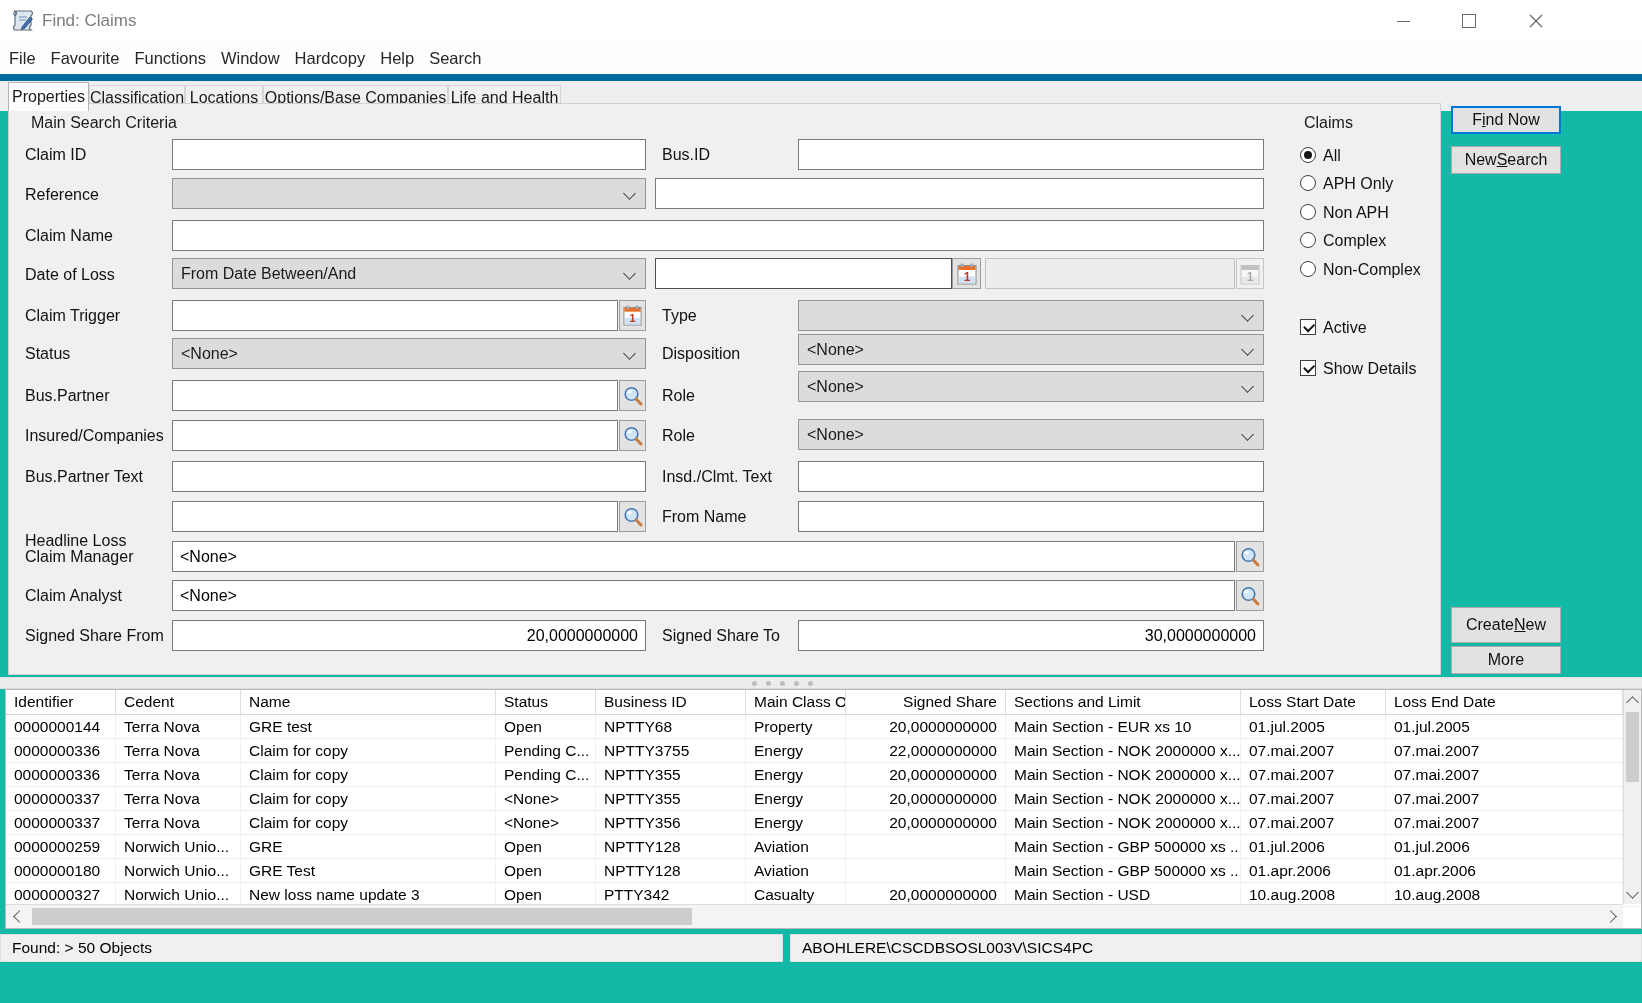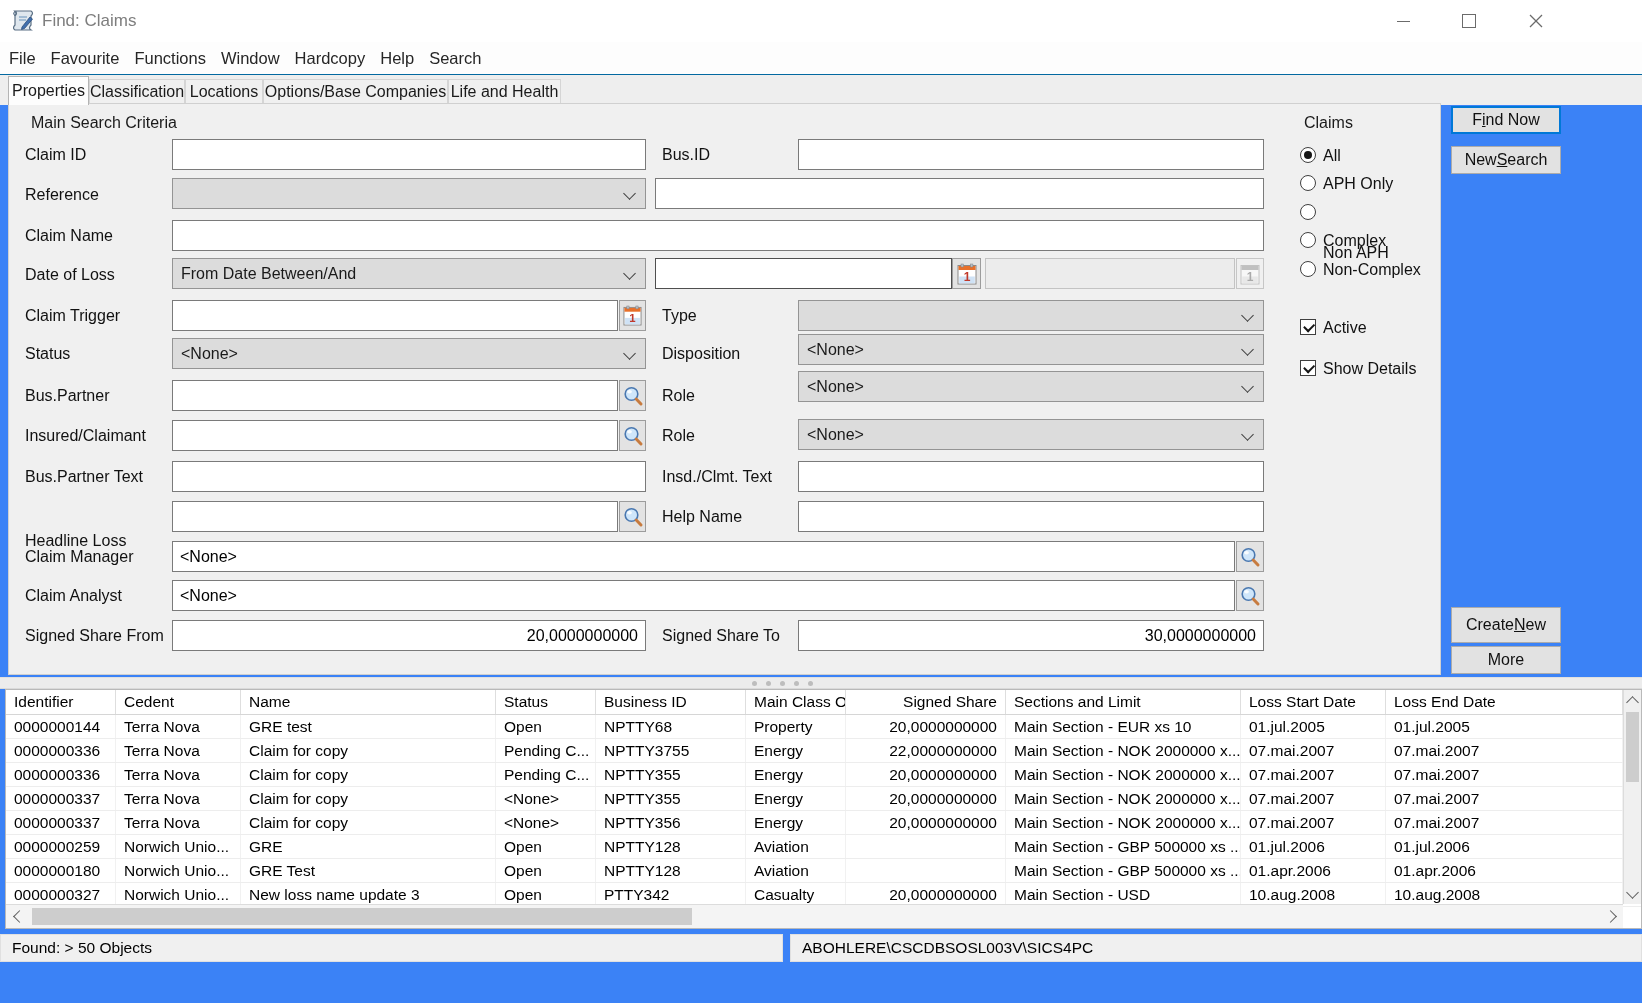--- a/index.html
+++ b/index.html
@@ -1,28 +1,28 @@
 <!DOCTYPE html>
 <html><head>
 <meta charset="utf-8">
 <style>
   html,body{margin:0;padding:0;background:#e8e8e8;font-family:"Liberation Sans","DejaVu Sans",sans-serif;}
-  #window{position:relative;width:1642px;height:1003px;background:#3b82f6;overflow:hidden;color:#1a1a1a;}
+  #window{position:relative;width:1642px;height:1003px;background:#14b8a6;overflow:hidden;color:#1a1a1a;}
   .abs{position:absolute;}
   
   .titlebar{position:absolute;left:0;top:0;width:1642px;height:42px;background:#ffffff;}
   .title-text{position:absolute;left:42px;top:11px;font-size:17px;color:#7e7e7e;white-space:nowrap;}
   .winctl{position:absolute;top:0;width:46px;height:42px;display:flex;align-items:center;justify-content:center;}
   .minglyph{width:13px;height:0;border-top:1px solid #6b6b6b;}
   .maxglyph{width:12px;height:12px;border:1px solid #6b6b6b;background:transparent;}
   
   .menubar{position:absolute;left:0;top:42px;width:1642px;height:32px;background:#fdfdfd;display:flex;align-items:center;column-gap:15px;padding-left:9px;}
   .menu-item{font-size:16.5px;color:#262626;white-space:nowrap;}
   
-  .tabstrip{position:absolute;left:0;top:74px;width:1642px;height:30px;background:#eeeeee;border-top:1px solid #0369a1;}
+  .tabstrip{position:absolute;left:0;top:74px;width:1642px;height:30px;background:#eeeeee;border-top:7px solid #0369a1;}
   .tab{position:absolute;top:4px;height:25px;box-sizing:border-box;background:#f0f0f0;border:1px solid #d5d5d5;display:flex;align-items:center;justify-content:center;font-size:16px;white-space:nowrap;z-index:1;}
   .tab.active{top:1px;height:29px;background:#fdfdfd;border-color:#b4b4b4;border-bottom:none;z-index:3;}
   .tabpanel{position:absolute;left:8px;top:103px;width:1433px;height:572px;background:#f0f0f0;border:1px solid #d0d0d0;box-sizing:border-box;z-index:2;}
   
   .groupbox{position:absolute;border:1px solid #d2d2d2;box-sizing:border-box;}
   .grouplabel{position:absolute;background:#f0f0f0;padding:0 5px;font-size:16px;white-space:nowrap;z-index:4;}
   
   .lbl{position:absolute;font-size:16px;color:#111;white-space:nowrap;z-index:4;}
   .txt{position:absolute;box-sizing:border-box;height:31px;background:#fff;border:1px solid #7a7a7a;font-family:"Liberation Sans","DejaVu Sans",sans-serif;font-size:16px;padding:0 7px;color:#000;z-index:4;}
   .txt.right{text-align:right;}
@@ -199,21 +199,21 @@
       <ellipse cx="7.5" cy="6.8" rx="2.4" ry="1.7" fill="#ffffff" opacity="0.85"></ellipse>
       <line x1="14.2" y1="14" x2="19" y2="19" stroke="#c77b3f" stroke-width="3" stroke-linecap="round"></line>
     </svg>
   </div>
   <span class="lbl" style="left:662px;top:387px;">Role</span>
   <div class="combo" style="left:798px;top:371px;width:466px;">
     <span>&lt;None&gt;</span>
     <span class="chev"></span>
   </div>
 
-  <span class="lbl" style="left:25px;top:427px;">Insured/Claimant</span>
+  <span class="lbl" style="left:25px;top:427px;">Insured/Companies</span>
   <input class="txt" style="left: 172px; top: 420px; width: 446px;">
   <div class="sqbtn" style="left:619px;top:420px;width:27px;height:31px;">
     <svg width="22" height="22" viewBox="0 0 22 22">
       <circle cx="9.5" cy="9" r="6.3" fill="#cfe6fa" stroke="#4a78b0" stroke-width="1.6"></circle>
       <ellipse cx="7.5" cy="6.8" rx="2.4" ry="1.7" fill="#ffffff" opacity="0.85"></ellipse>
       <line x1="14.2" y1="14" x2="19" y2="19" stroke="#c77b3f" stroke-width="3" stroke-linecap="round"></line>
     </svg>
   </div>
   <span class="lbl" style="left:662px;top:427px;">Role</span>
   <div class="combo" style="left:798px;top:419px;width:466px;">
@@ -228,21 +228,21 @@
 
   <span class="lbl" style="left:25px;top:532px;">Headline Loss</span>
   <input class="txt" style="left: 172px; top: 501px; width: 446px;">
   <div class="sqbtn" style="left:619px;top:501px;width:27px;height:31px;">
     <svg width="22" height="22" viewBox="0 0 22 22">
       <circle cx="9.5" cy="9" r="6.3" fill="#cfe6fa" stroke="#4a78b0" stroke-width="1.6"></circle>
       <ellipse cx="7.5" cy="6.8" rx="2.4" ry="1.7" fill="#ffffff" opacity="0.85"></ellipse>
       <line x1="14.2" y1="14" x2="19" y2="19" stroke="#c77b3f" stroke-width="3" stroke-linecap="round"></line>
     </svg>
   </div>
-  <span class="lbl" style="left:662px;top:508px;">Help Name</span>
+  <span class="lbl" style="left:662px;top:508px;">From Name</span>
   <input class="txt" style="left: 798px; top: 501px; width: 466px;">
 
   <span class="lbl" style="left:25px;top:548px;">Claim Manager</span>
   <input class="txt" style="left: 172px; top: 541px; width: 1063px;" value="&lt;None&gt;">
   <div class="sqbtn" style="left:1236px;top:541px;width:28px;height:31px;">
     <svg width="22" height="22" viewBox="0 0 22 22">
       <circle cx="9.5" cy="9" r="6.3" fill="#cfe6fa" stroke="#4a78b0" stroke-width="1.6"></circle>
       <ellipse cx="7.5" cy="6.8" rx="2.4" ry="1.7" fill="#ffffff" opacity="0.85"></ellipse>
       <line x1="14.2" y1="14" x2="19" y2="19" stroke="#c77b3f" stroke-width="3" stroke-linecap="round"></line>
     </svg>
@@ -264,21 +264,21 @@
   <input class="txt right" style="left: 798px; top: 620px; width: 466px;" value="30,0000000000">
 
   <div class="groupbox" style="left:1292px;top:122px;width:136px;height:546px;"></div>
   <span class="grouplabel" style="left:1299px;top:114px;">Claims</span>
 
   <span class="radio sel" style="left:1300px;top:147px;"></span>
   <span class="lbl" style="left:1323px;top:147px;">All</span>
   <span class="radio" style="left:1300px;top:175px;"></span>
   <span class="lbl" style="left:1323px;top:175px;">APH Only</span>
   <span class="radio" style="left:1300px;top:204px;"></span>
-  <span class="lbl" style="left:1323px;top:204px;margin-top:40px;">Non APH</span>
+  <span class="lbl" style="left:1323px;top:204px;">Non APH</span>
   <span class="radio" style="left:1300px;top:232px;"></span>
   <span class="lbl" style="left:1323px;top:232px;">Complex</span>
   <span class="radio" style="left:1300px;top:261px;"></span>
   <span class="lbl" style="left:1323px;top:261px;">Non-Complex</span>
 
   <span class="check on" style="left:1300px;top:319px;"></span>
   <span class="lbl" style="left:1323px;top:319px;">Active</span>
   <span class="check on" style="left:1300px;top:360px;"></span>
   <span class="lbl" style="left:1323px;top:360px;">Show Details</span>
 

